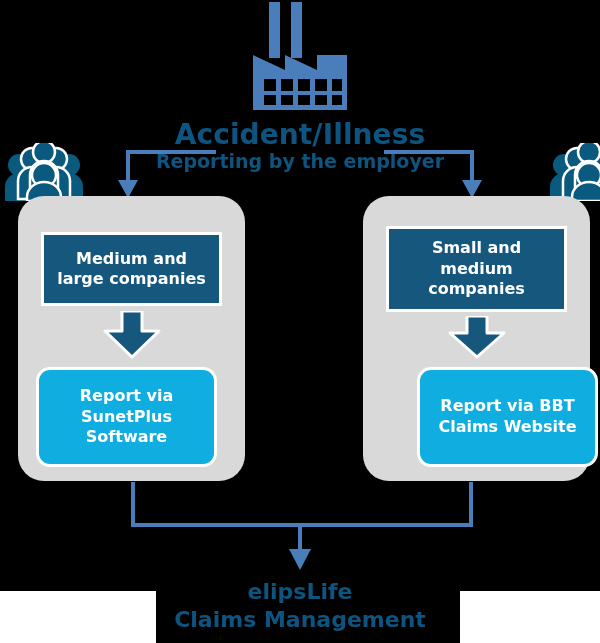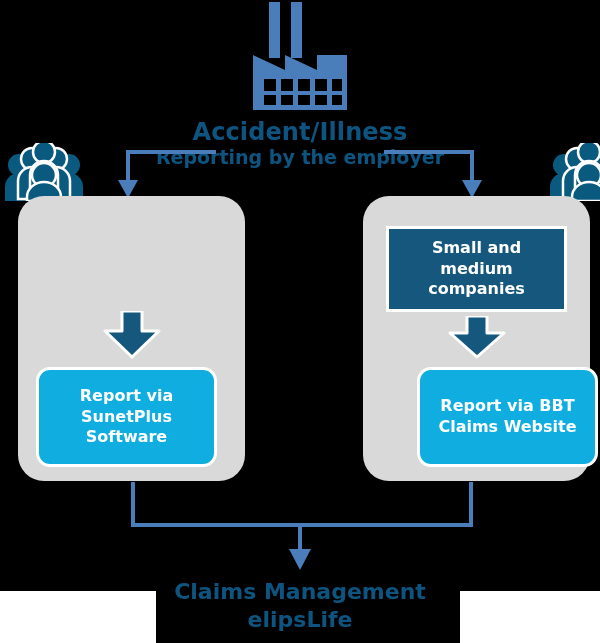--- a/index.html
+++ b/index.html
@@ -29,21 +29,21 @@
   .heading {
     position: absolute;
     left: 0;
     top: 119px;
     width: 600px;
     text-align: center;
     color: #0d5580;
     line-height: 1.12;
   }
   .heading .line1 {
-    font-size: 24px;
+    font-size: 28px;
     font-weight: bold;
     letter-spacing: 0.1px;
     display: block;
   }
   .heading .line2 {
     font-size: 19px;
     font-weight: bold;
     display: block;
     margin-top: 1px;
   }
@@ -256,20 +256,21 @@
       <g fill="#0a5a80" stroke="#ffffff" stroke-width="2.5">
         <circle cx="39" cy="32" r="12"></circle>
         <path d="M22 58 L22 54 a17 15 0 0 1 34 0 L56 58 Z"></path>
       </g>
     </svg>
   </div>
 
   <div class="panel left"></div>
   <div class="panel right"></div>
 
+  <div class="darkbox left">Medium and large companies</div>
   <div class="darkbox right">Small and medium companies</div>
 
   <div class="blockarrow left">
     <svg viewBox="0 0 58 48" width="58" height="48" aria-hidden="true">
       <polygon points="19,0 39,0 39,20 56,20 29,46 2,20 19,20" fill="#16577d" stroke="#ffffff" stroke-width="3" stroke-linejoin="round"></polygon>
     </svg>
   </div>
   <div class="blockarrow right">
     <svg viewBox="0 0 58 43" width="58" height="43" aria-hidden="true">
       <polygon points="19,0 39,0 39,17 56,17 29,41 2,17 19,17" fill="#16577d" stroke="#ffffff" stroke-width="3" stroke-linejoin="round"></polygon>
@@ -285,17 +286,17 @@
       <path d="M471 482 L471 525 L300 525"></path>
       <path d="M300 525 L300 552"></path>
     </g>
     <polygon points="300,570 289,549 311,549" fill="#4a7ebb"></polygon>
   </svg>
 
   <div class="footer-white-left"></div>
   <div class="footer-white-right"></div>
   <div class="footer-black"></div>
   <div class="footer-text">
+    <span>elipsLife</span>
     <span>Claims Management</span>
-    <span>elipsLife</span>
   </div>
 
 </div>
 
 </body></html>

